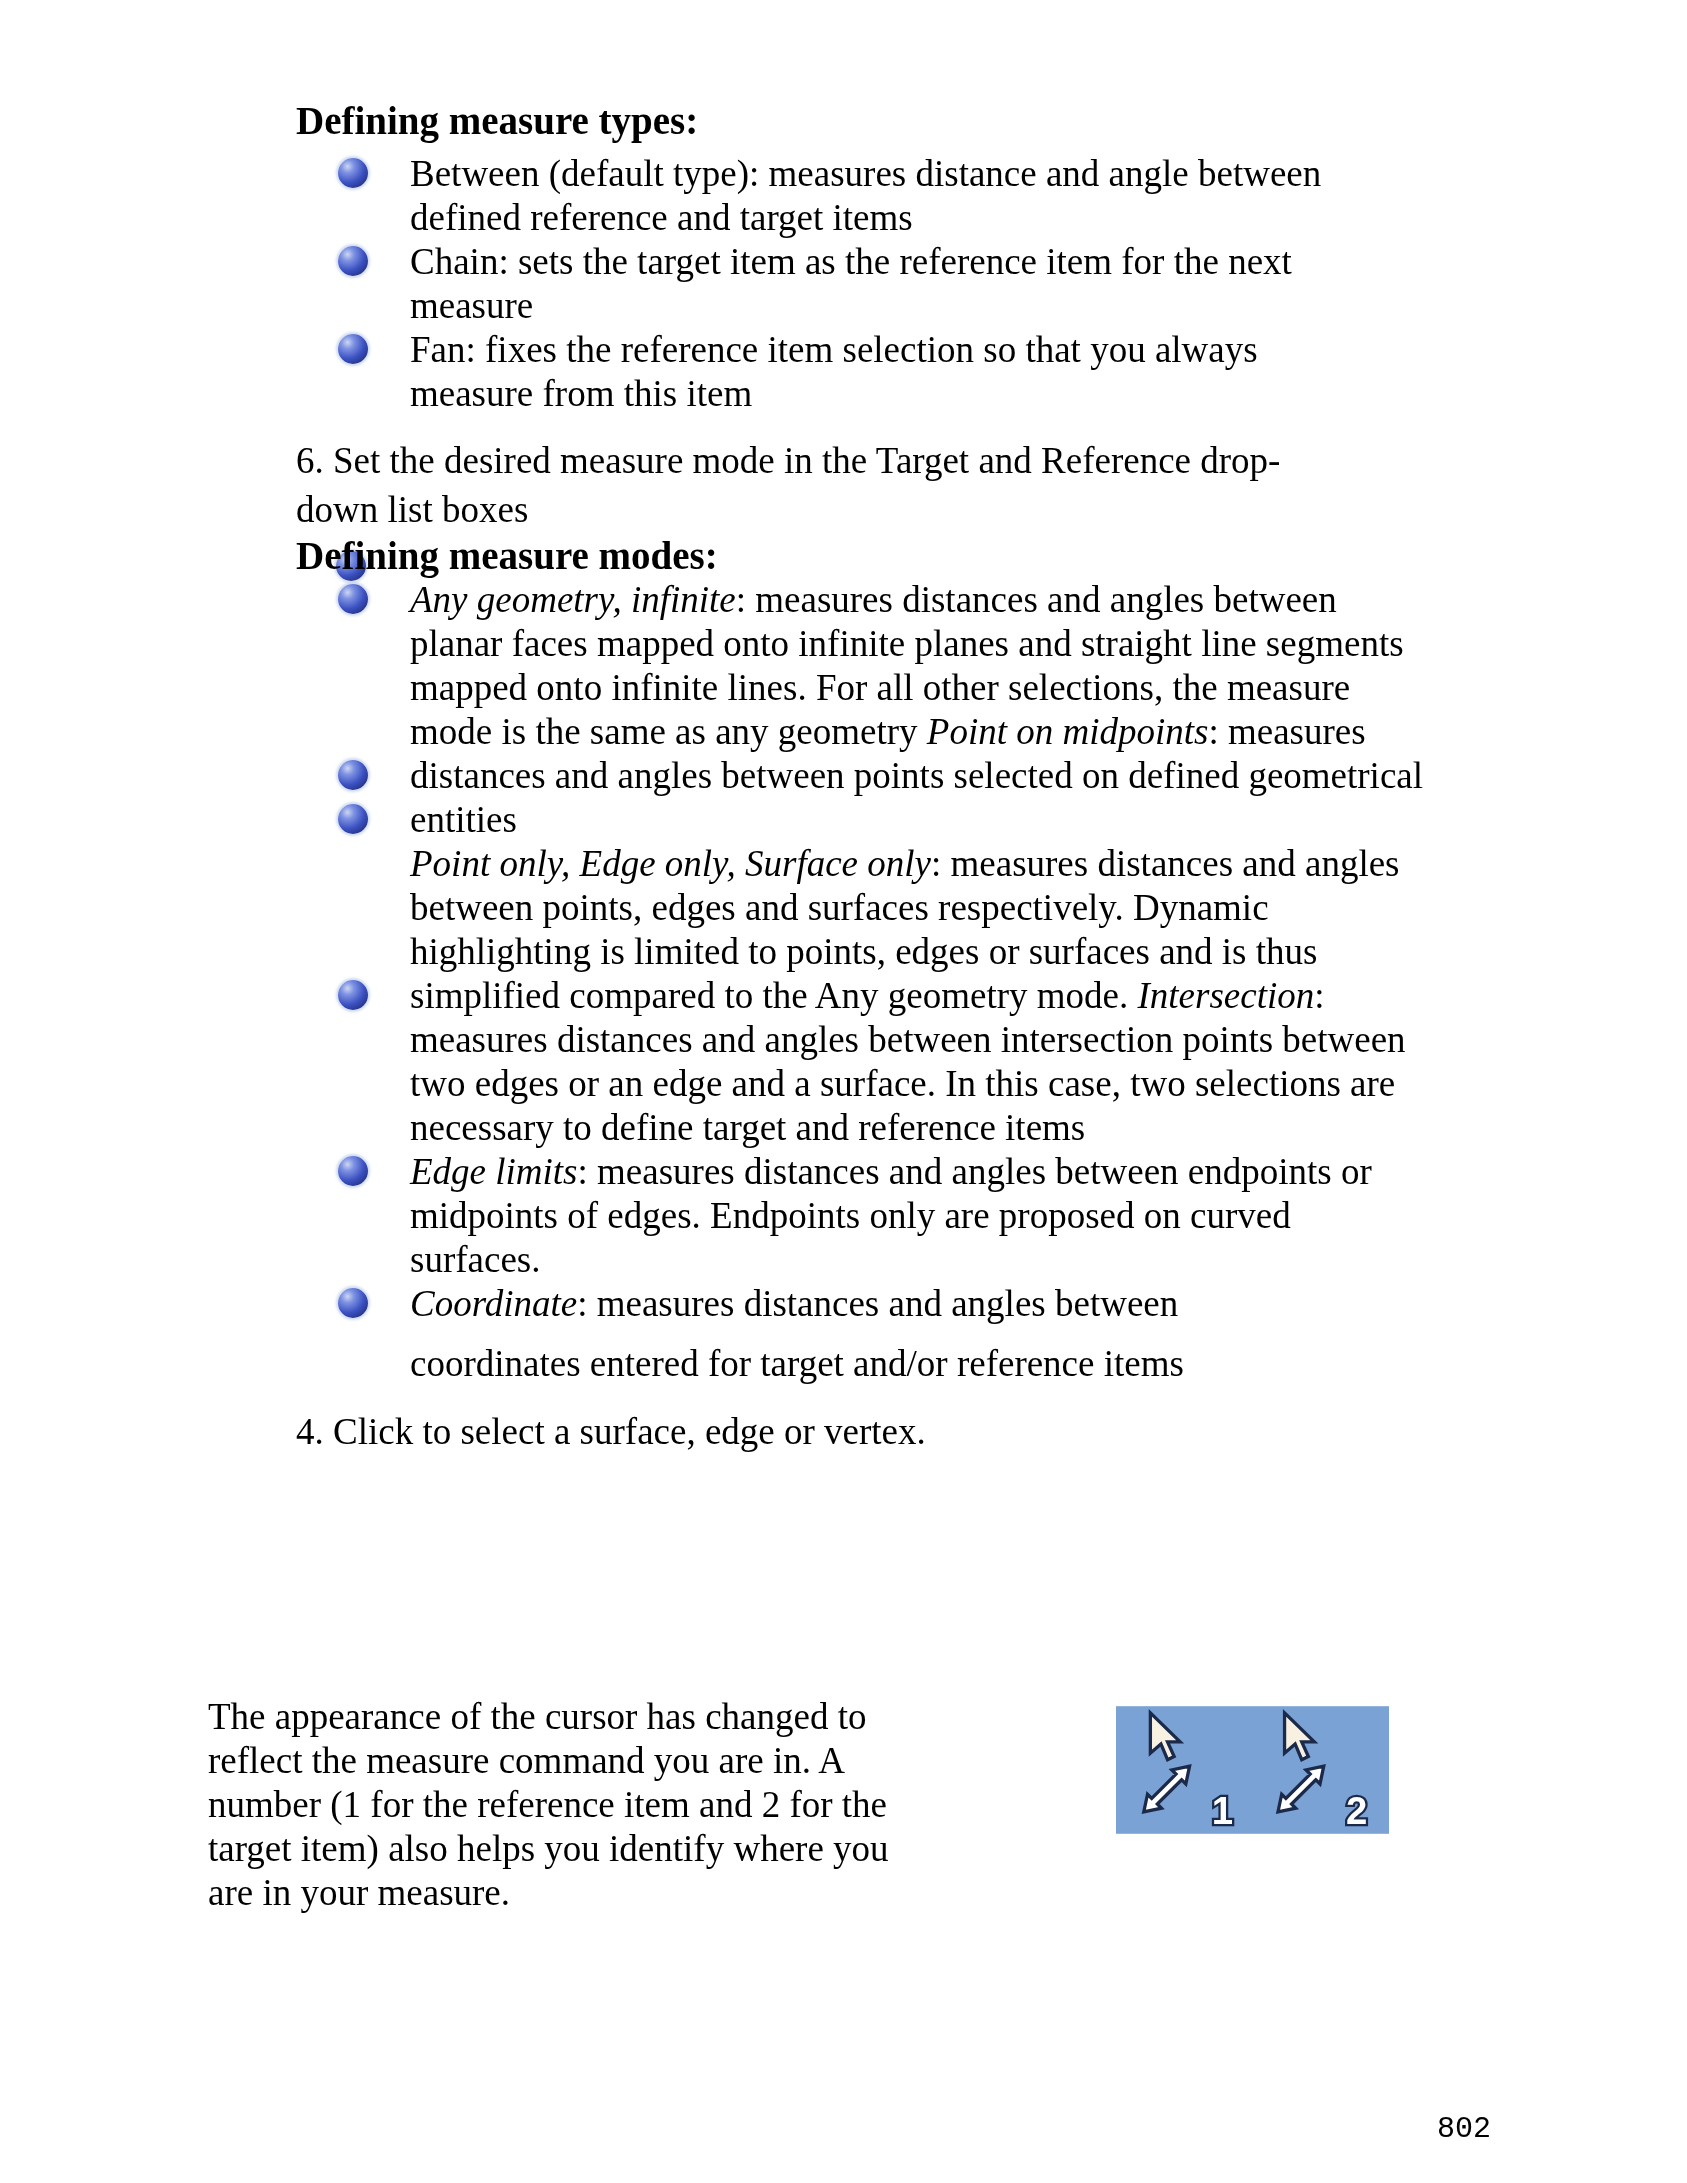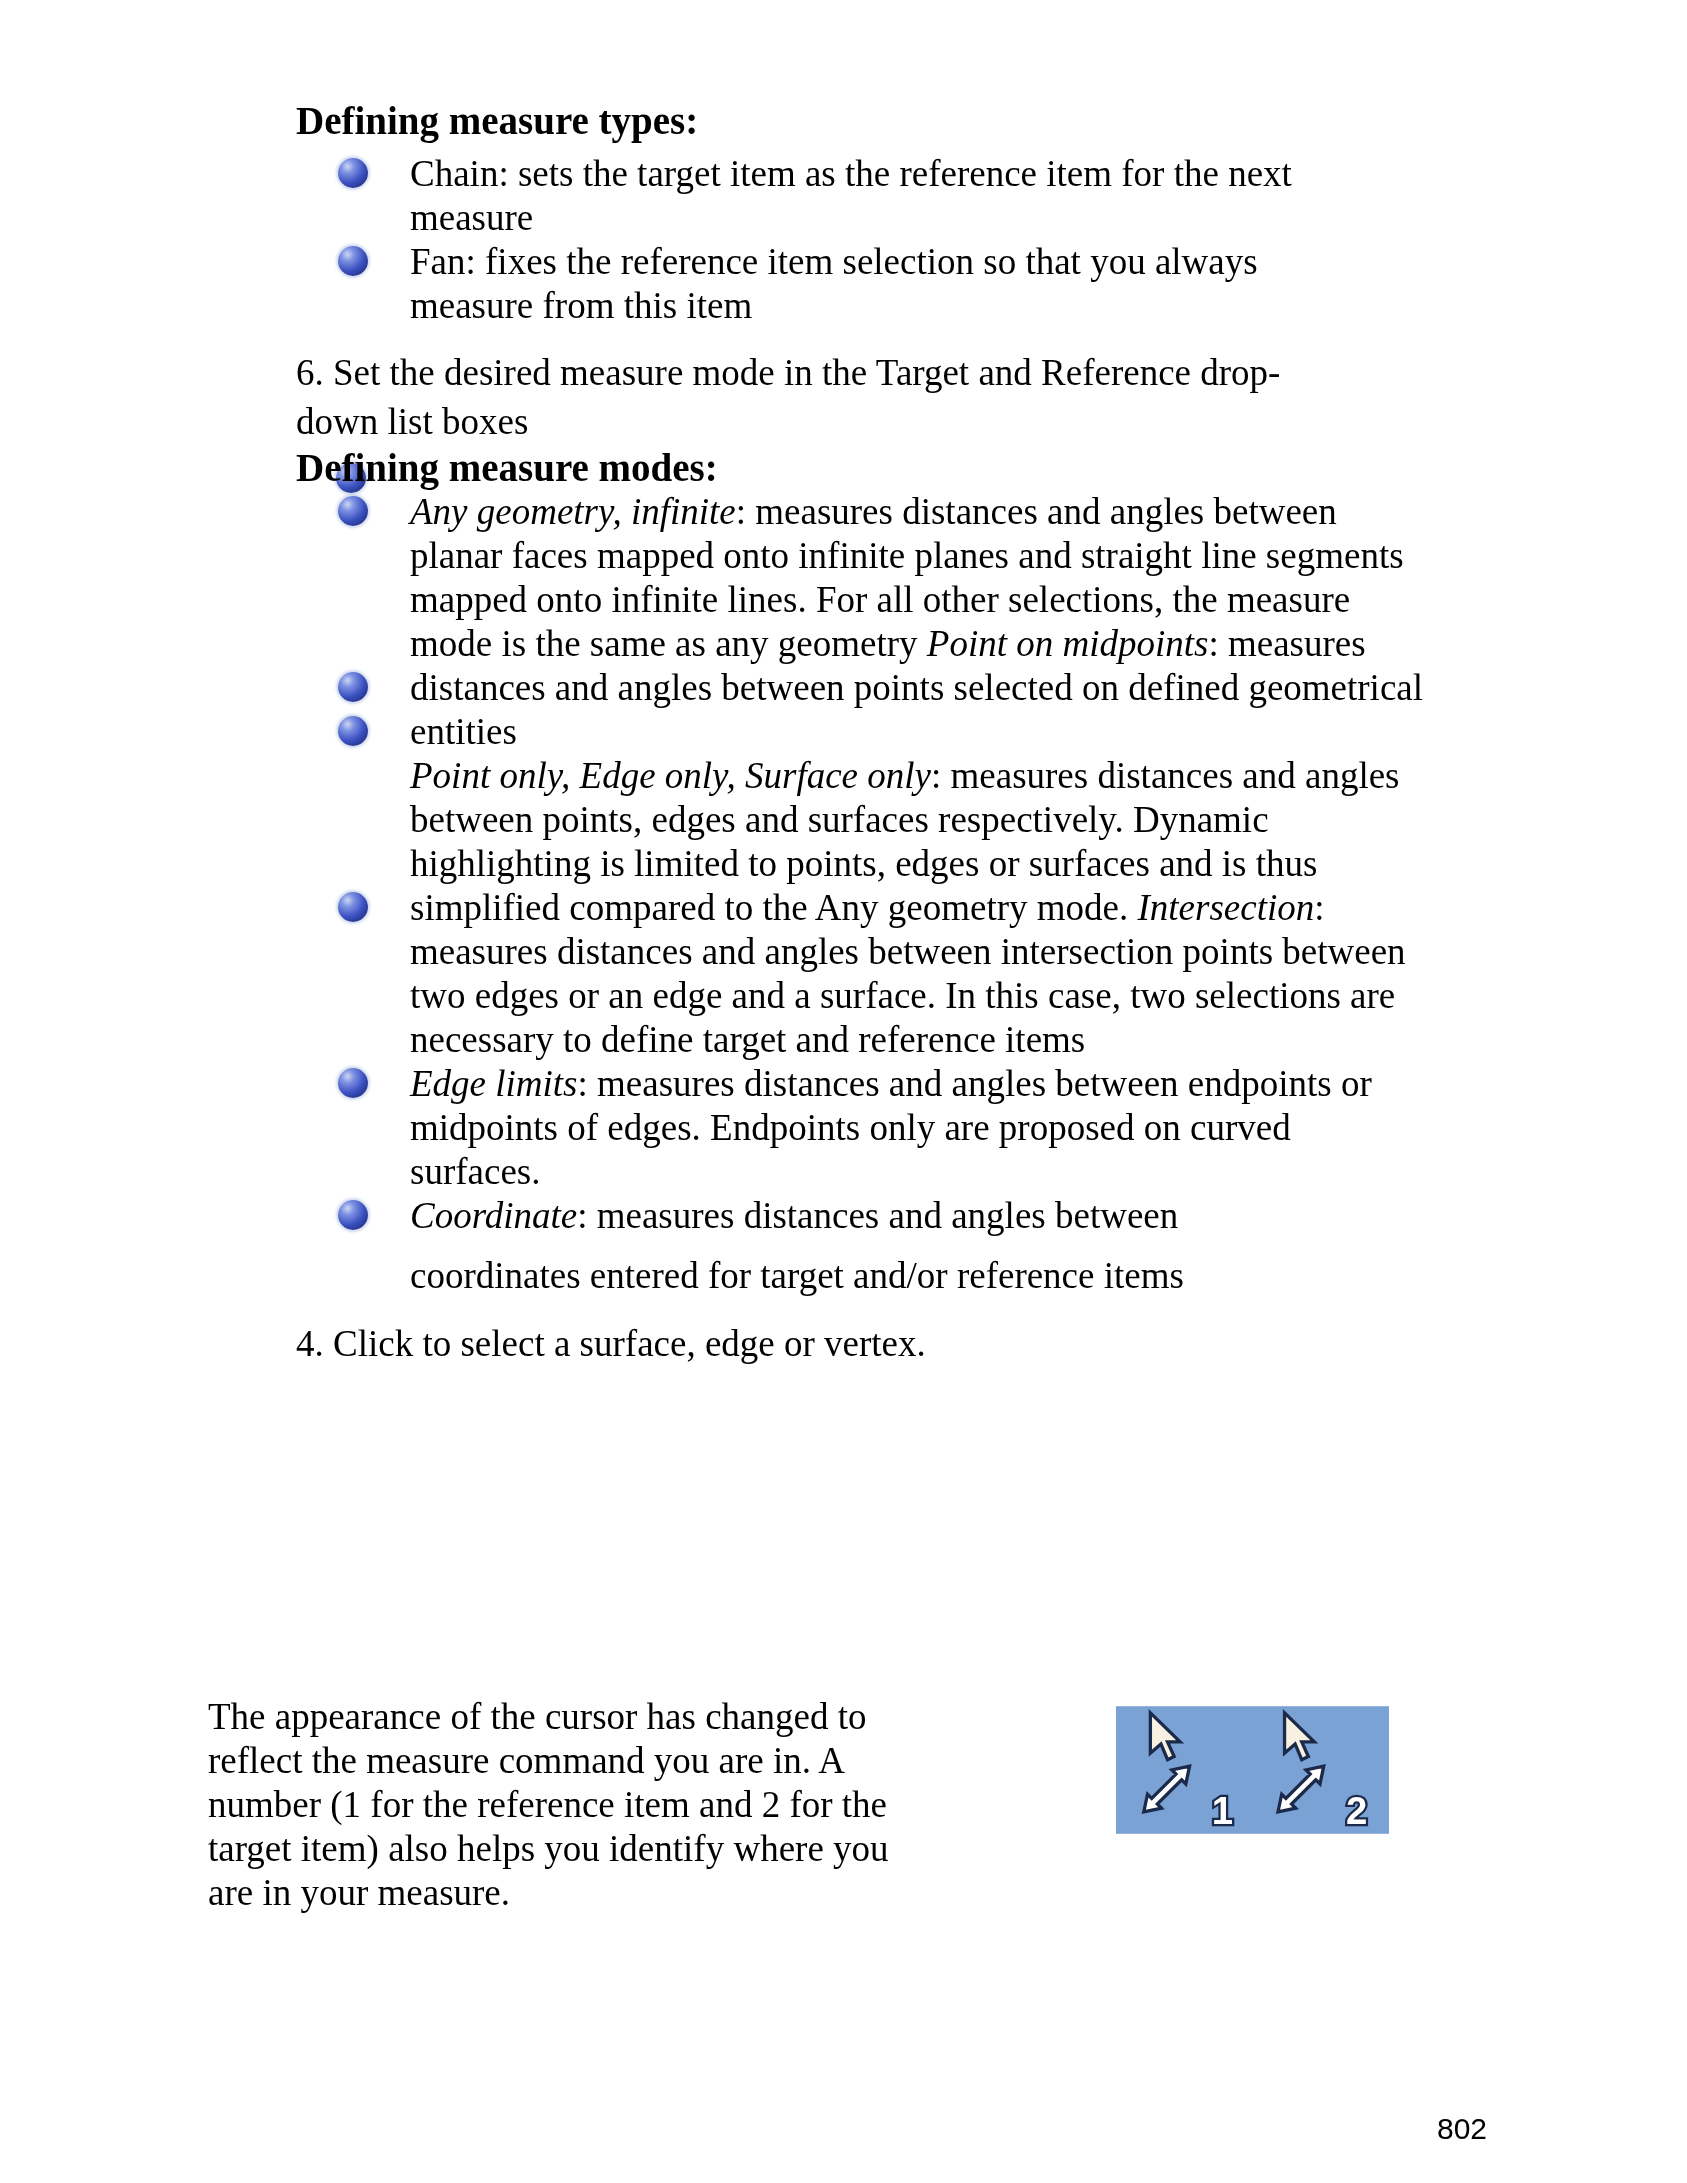--- a/index.html
+++ b/index.html
@@ -27,32 +27,37 @@
   .coord-cont{margin-top:16px;margin-left:114px}
   .step4{margin-top:24px}
   .note{
     position:absolute;left:208px;top:1695px;width:847px;
     font-size:37px;line-height:44px;white-space:pre;
   }
   .figure{position:absolute;left:1116px;top:1706px;width:273px;height:128px}
   .figure svg{display:block}
   .pagenum{
     position:absolute;left:1437px;top:2114px;
-    font-family:Liberation Sans, sans-serif;font-size:30px;line-height:30px;
+    font-family:Liberation Mono, monospace;font-size:30px;line-height:30px;
   }
   i{font-style:italic}
 </style>
 </head>
 <body>
 
 <div class="main">
 
   <div class="h">Defining measure types:</div>
 
   <div class="list1">
+    <div class="li">
+        <span class="sphere"></span>
+        <div class="pre">Between (default type): measures distance and angle between
+defined reference and target items</div>
+      </div>
     <div class="li">
         <span class="sphere"></span>
         <div class="pre">Chain: sets the target item as the reference item for the next
 measure</div>
       </div>
     <div class="li">
         <span class="sphere"></span>
         <div class="pre">Fan: fixes the reference item selection so that you always
 measure from this item</div>
       </div>

